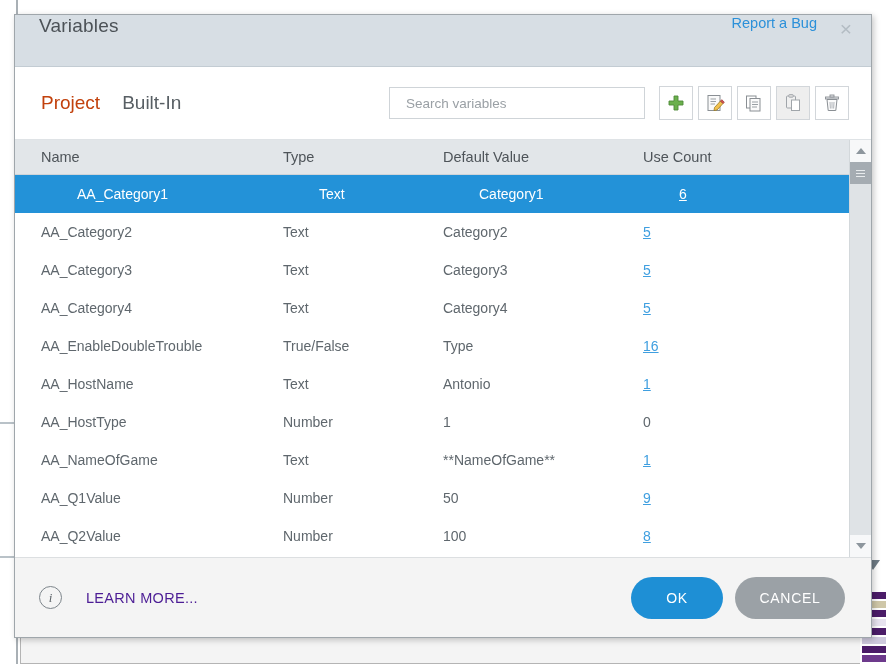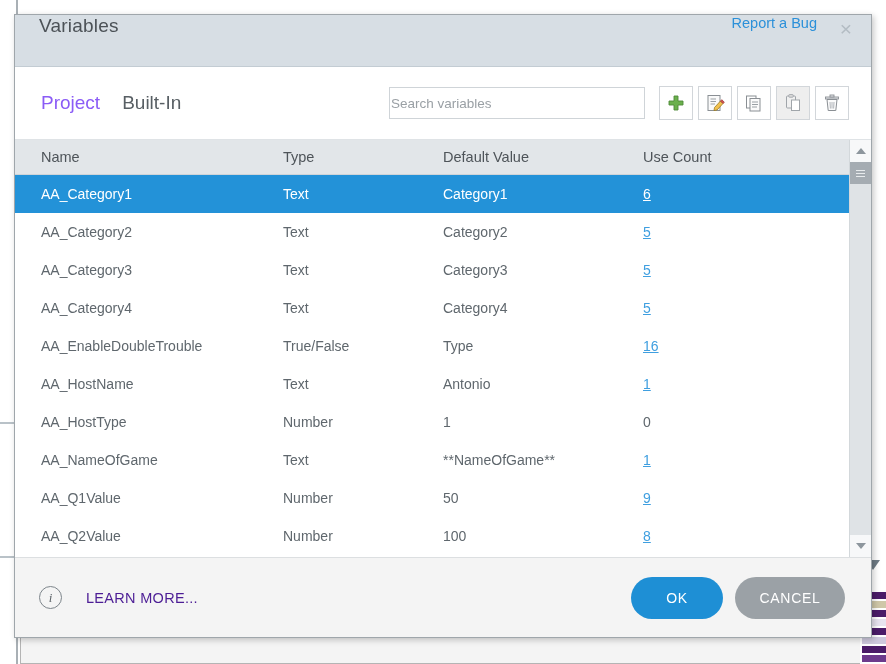--- a/index.html
+++ b/index.html
@@ -139,28 +139,28 @@
     display: flex;
     align-items: baseline;
     gap: 22px;
     flex: 1;
   }
   .tab {
     font-size: 19px;
     cursor: pointer;
     color: #585f64;
   }
-  .tab.active { color: #8b5cf6; }
+  .tab.active { color: #c2410c; }
 
   .search-box {
     width: 256px;
     height: 32px;
     border: 1px solid #cfd4d8;
     box-sizing: border-box;
-    padding: 0 1px;
+    padding: 0 16px;
     font-size: 13.5px;
     font-family: "Liberation Sans", sans-serif;
     color: #55595d;
     background: #fff;
     outline: none;
     margin-right: 14px;
   }
   .search-box::placeholder { color: #9aa0a5; }
 
   .tool-group { display: flex; gap: 5px; }
@@ -201,21 +201,21 @@
     border-bottom: 1px solid #cfd4d8;
   }
   .row {
     height: 38px;
     min-height: 38px;
     display: flex;
     align-items: center;
     background: #ffffff;
     cursor: pointer;
   }
-  .row.selected { background: #2392d8; }
+  .row.selected { background: #2392d8; padding-left: 36px; }
   .cell {
     font-size: 14px;
     color: #5f676d;
     box-sizing: border-box;
     overflow: hidden;
     white-space: nowrap;
   }
   .thead .cell { color: #4e5459; font-size: 14.5px; }
   .c-name  { width: 268px; padding-left: 26px; }
   .c-type  { width: 160px; }

